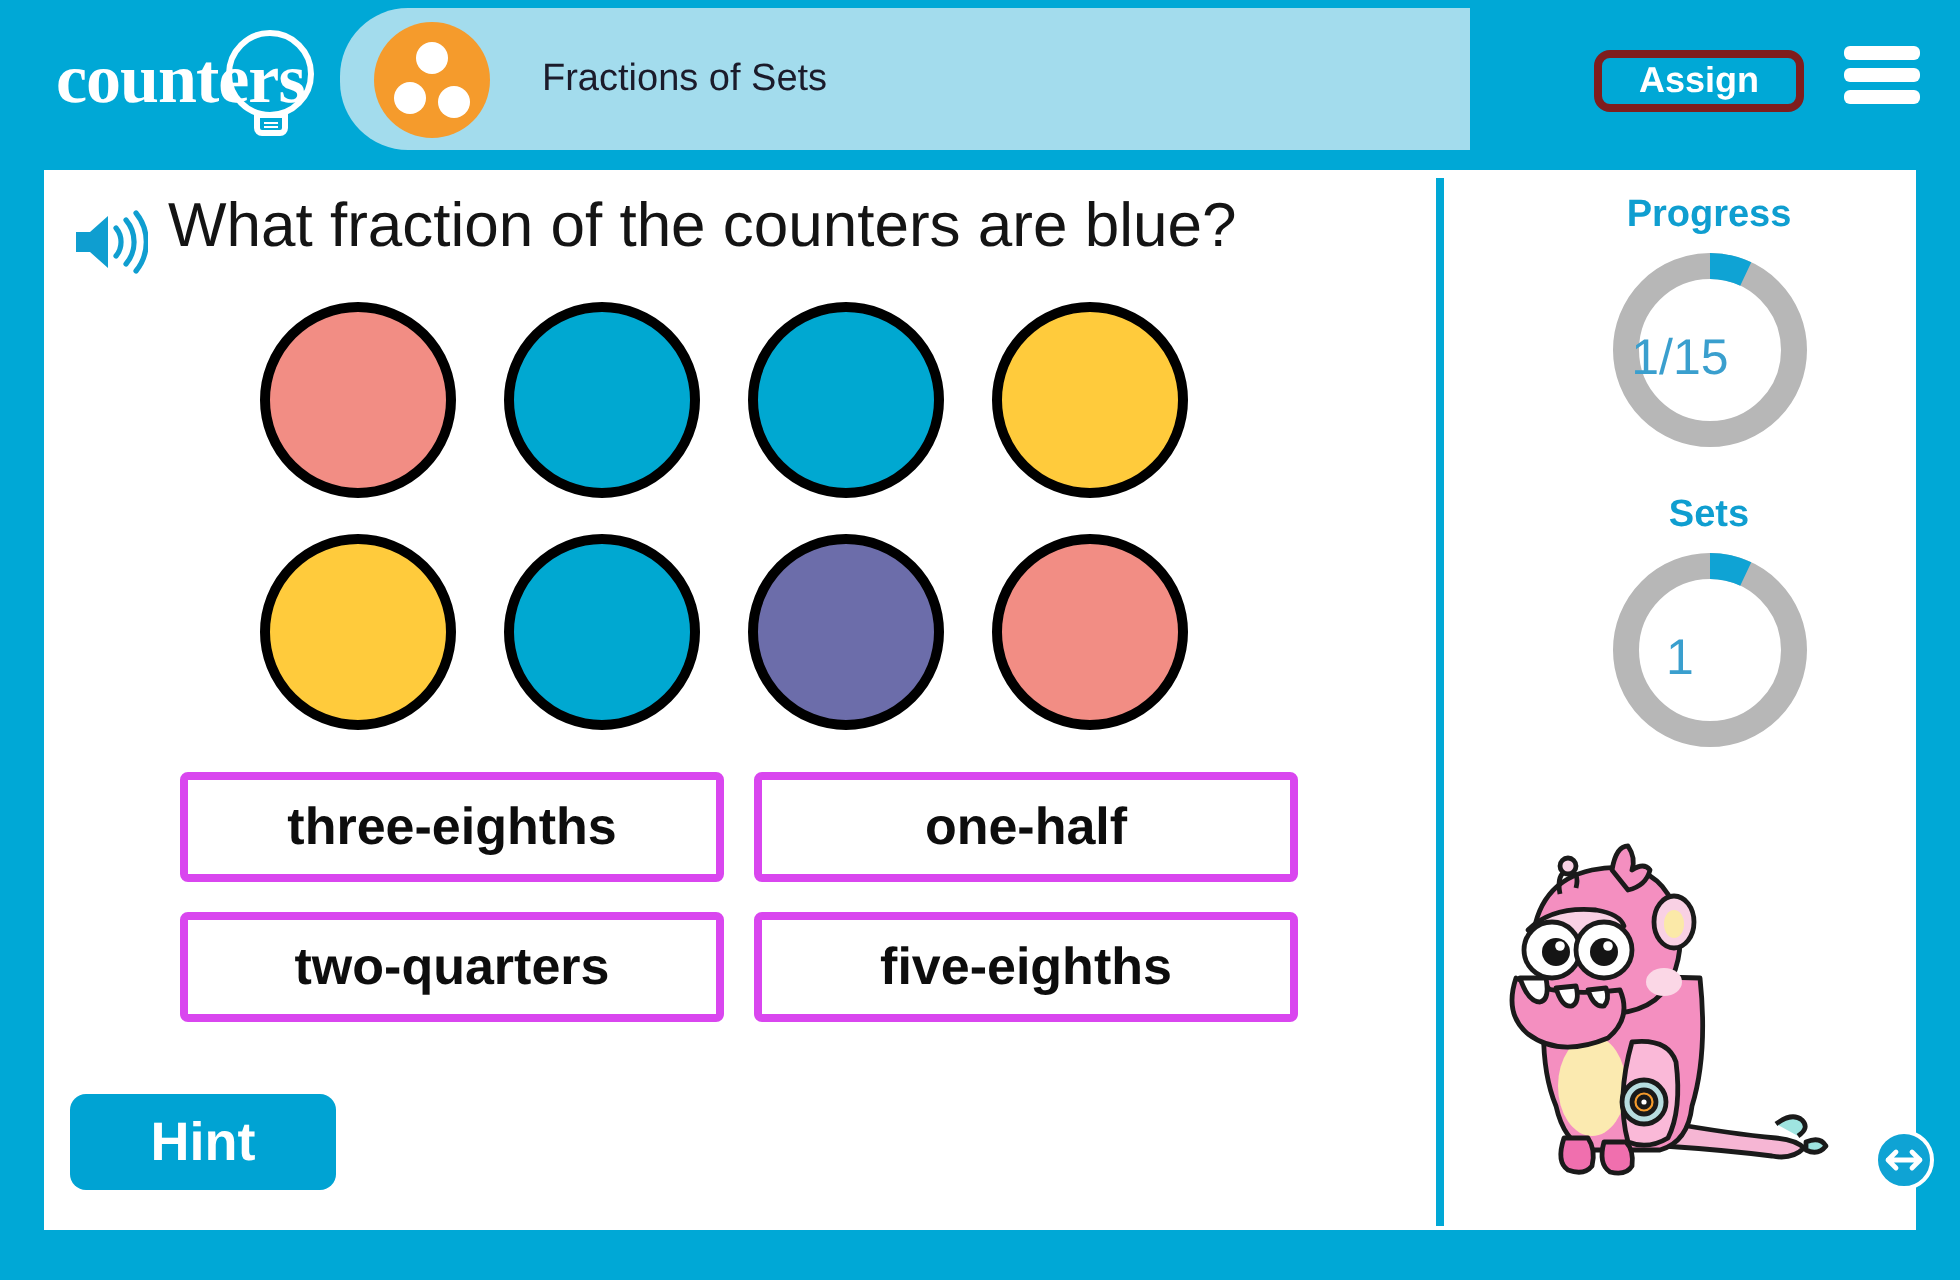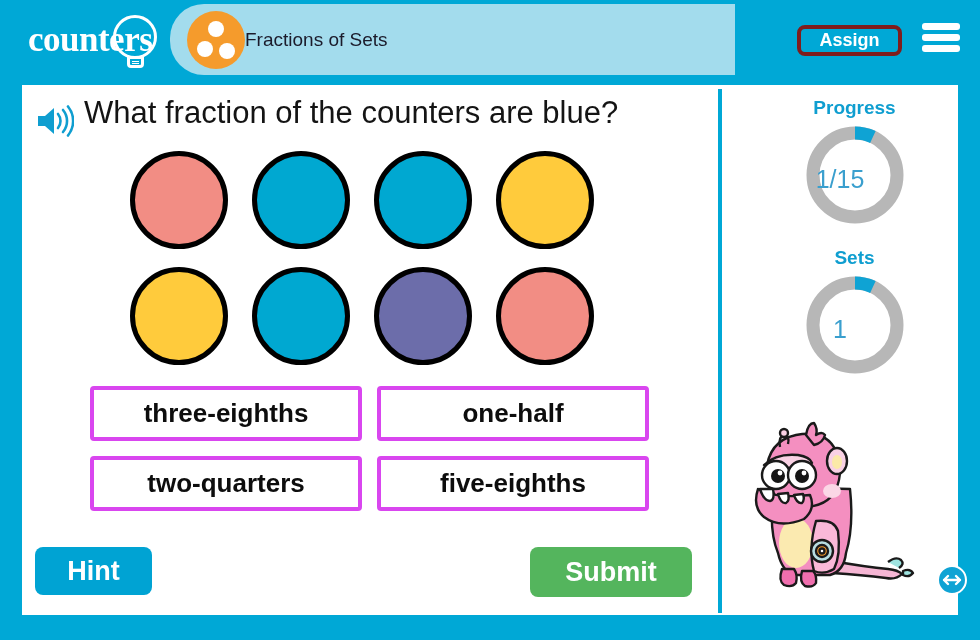--- a/index.html
+++ b/index.html
@@ -81,20 +81,21 @@
   #lesson-icon i {
     position: absolute;
     background: #ffffff;
     border-radius: 50%;
     display: block;
   }
   #lesson-icon i.d1 { width: 16px; height: 16px; left: 21px; top: 10px; }
   #lesson-icon i.d2 { width: 16px; height: 16px; left: 10px; top: 30px; }
   #lesson-icon i.d3 { width: 16px; height: 16px; left: 32px; top: 32px; }
   #lesson-title {
+    margin-left: 26px;
     font-size: 19px;
     color: #1b1b2b;
   }
 
   #assign-button {
     position: absolute;
     right: 78px; top: 25px;
     width: 105px; height: 31px;
     border: 4px solid #7f1d1d;
     border-radius: 8px;
@@ -185,21 +186,21 @@
     font-size: 26px;
     font-weight: bold;
     color: #0d0d0d;
     cursor: pointer;
   }
 
   
   #hint-button {
     position: absolute;
     left: 13px; top: 462px;
-    width: 117px; height: 48px;
+    width: 133px; height: 48px;
     background: #00a3d3;
     border-radius: 8px;
     color: #ffffff;
     font-size: 27px;
     font-weight: bold;
     display: flex;
     align-items: center;
     justify-content: center;
     cursor: pointer;
   }
@@ -310,21 +311,20 @@
       </div>
 
     <div id="answers">
         <div class="answer-option">three-eighths</div>
         <div class="answer-option">one-half</div>
         <div class="answer-option">two-quarters</div>
         <div class="answer-option">five-eighths</div>
       </div>
 
     <div id="hint-button">Hint</div>
-    <div id="submit-button">Submit</div>
 
     <div id="sidebar">
 
       <div class="meter-wrap" style="margin-top:12px;">
         <div class="meter-label">Progress</div>
         <svg class="donut" width="104" height="104" viewBox="0 0 104 104">
           <circle cx="52" cy="52" r="42" fill="none" stroke="#b7b7b7" stroke-width="13"></circle>
           <circle id="progress-arc" cx="52" cy="52" r="42" fill="none" stroke="#0fa3d4" stroke-width="13" transform="rotate(-90 52 52)" stroke-dasharray="18.472564803107986 245.42121809843465"></circle>
         </svg>
         <div class="donut-value" style="top:68px;">1/15</div>

